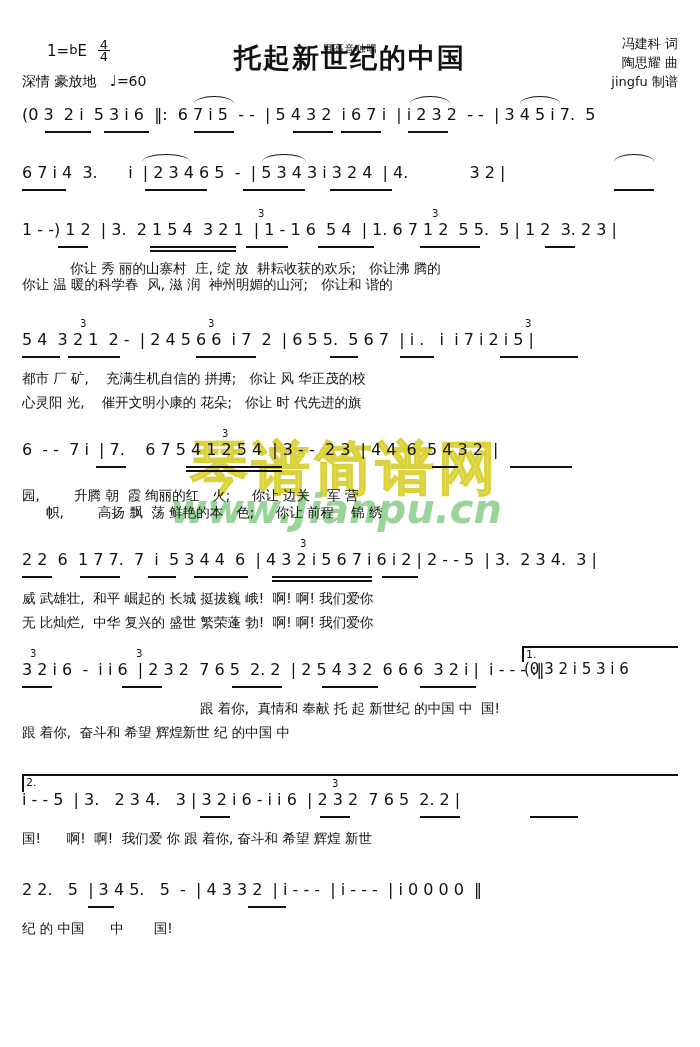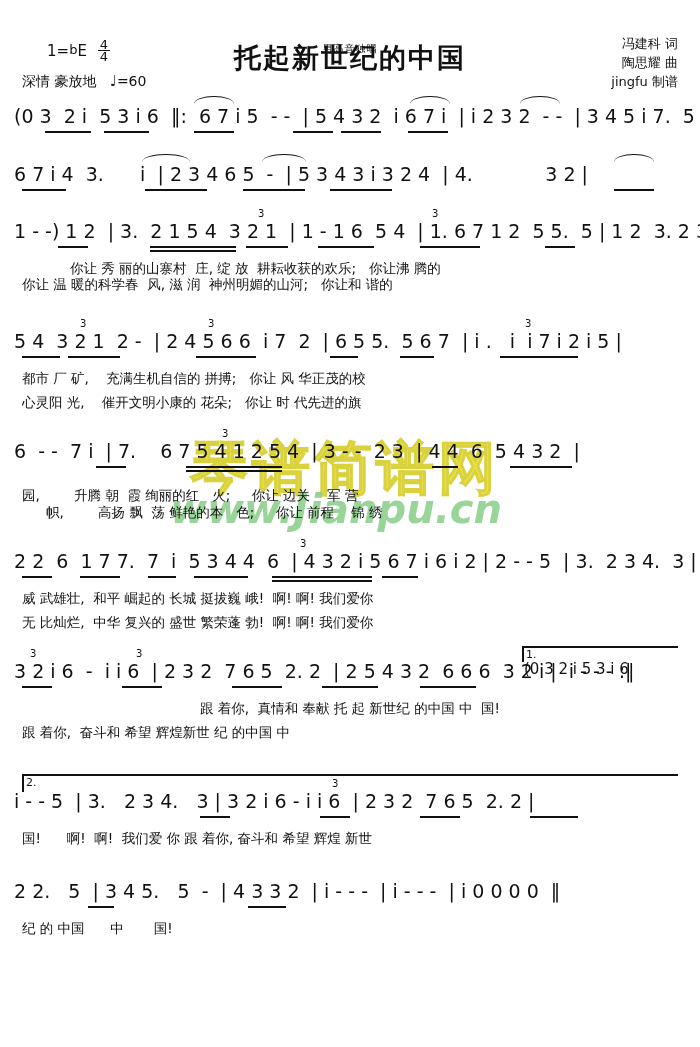--- a/index.html
+++ b/index.html
@@ -41,22 +41,22 @@
   .meter .den{display:block;padding:0 2px;}
   .tempo{
     position:absolute;top:72px;left:22px;font-size:14px;
     font-family:"DejaVu Sans","Liberation Sans",sans-serif;white-space:nowrap;
   }
   .tempo .note{font-size:15px;}
 
   
   .row{position:absolute;left:0;width:700px;}
   .notes{
-    position:absolute;left:14px;width:656px;
-    font-size:19px;letter-spacing:0px;white-space:pre;
+    position:absolute;left:22px;width:656px;
+    font-size:16px;letter-spacing:0px;white-space:pre;
     font-family:"DejaVu Sans","Liberation Sans",sans-serif;
   }
   .lyr{
     position:absolute;left:22px;width:656px;
     font-size:13.5px;white-space:pre;
     font-family:"DejaVu Sans","Liberation Sans",sans-serif;
   }
 
   
   .beam{position:absolute;height:1.5px;background:#111;}

